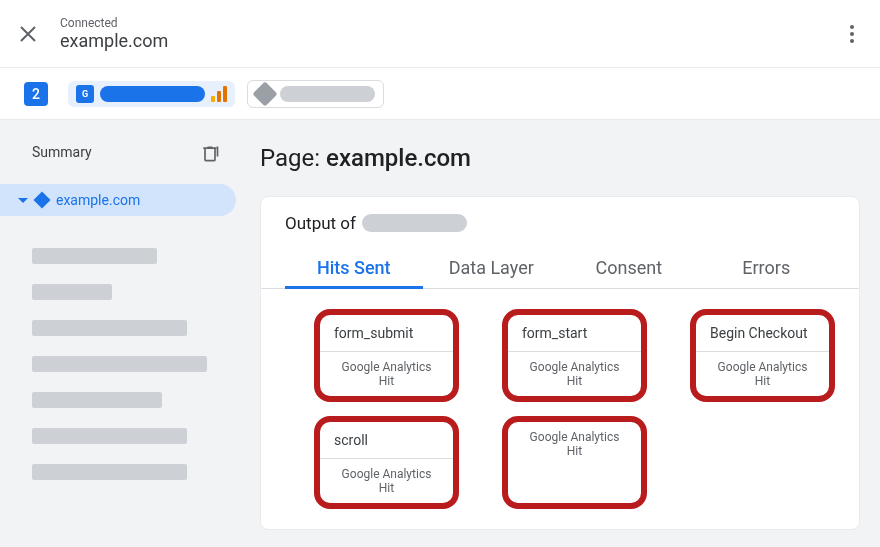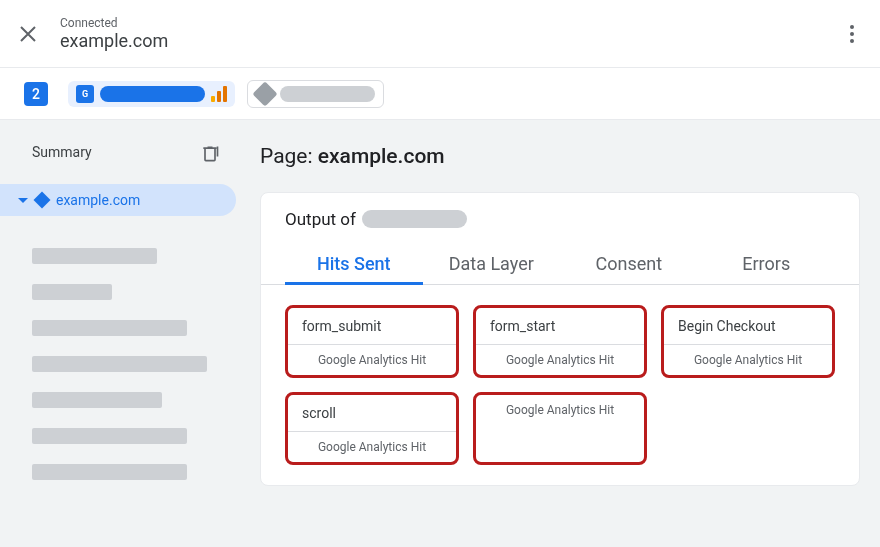--- a/index.html
+++ b/index.html
@@ -212,21 +212,21 @@
       height: 16px;
       background: #cdd0d4;
       border-radius: 2px;
       margin: 20px 0;
     }
     .content {
       flex: 1;
       padding: 24px 20px;
     }
     .page-header {
-      font-size: 21px;
+      font-size: 24px;
       color: #202124;
       margin-bottom: 24px;
     }
     .page-header .bold {
       font-weight: 500;
     }
     .card {
       background: #fff;
       border-radius: 8px;
       border: 1px solid #e8eaed;
@@ -273,23 +273,24 @@
       height: 3px;
       background: #1a73e8;
     }
     .hits-grid {
       display: grid;
       grid-template-columns: repeat(3, 1fr);
       gap: 14px;
       padding: 20px 24px;
     }
     .hit-card {
-      border: 3px solid #b91c1c;
-      border-radius: 8px;
+      border: 6px solid #b91c1c;
+      border-radius: 16px;
       cursor: pointer;
+      margin-left: 29px;
     }
     .hit-name {
       padding: 10px 14px;
       font-size: 14px;
       color: #3c4043;
       border-bottom: 1px solid #dadce0;
     }
     .hit-type {
       padding: 8px 14px;
       font-size: 12px;

